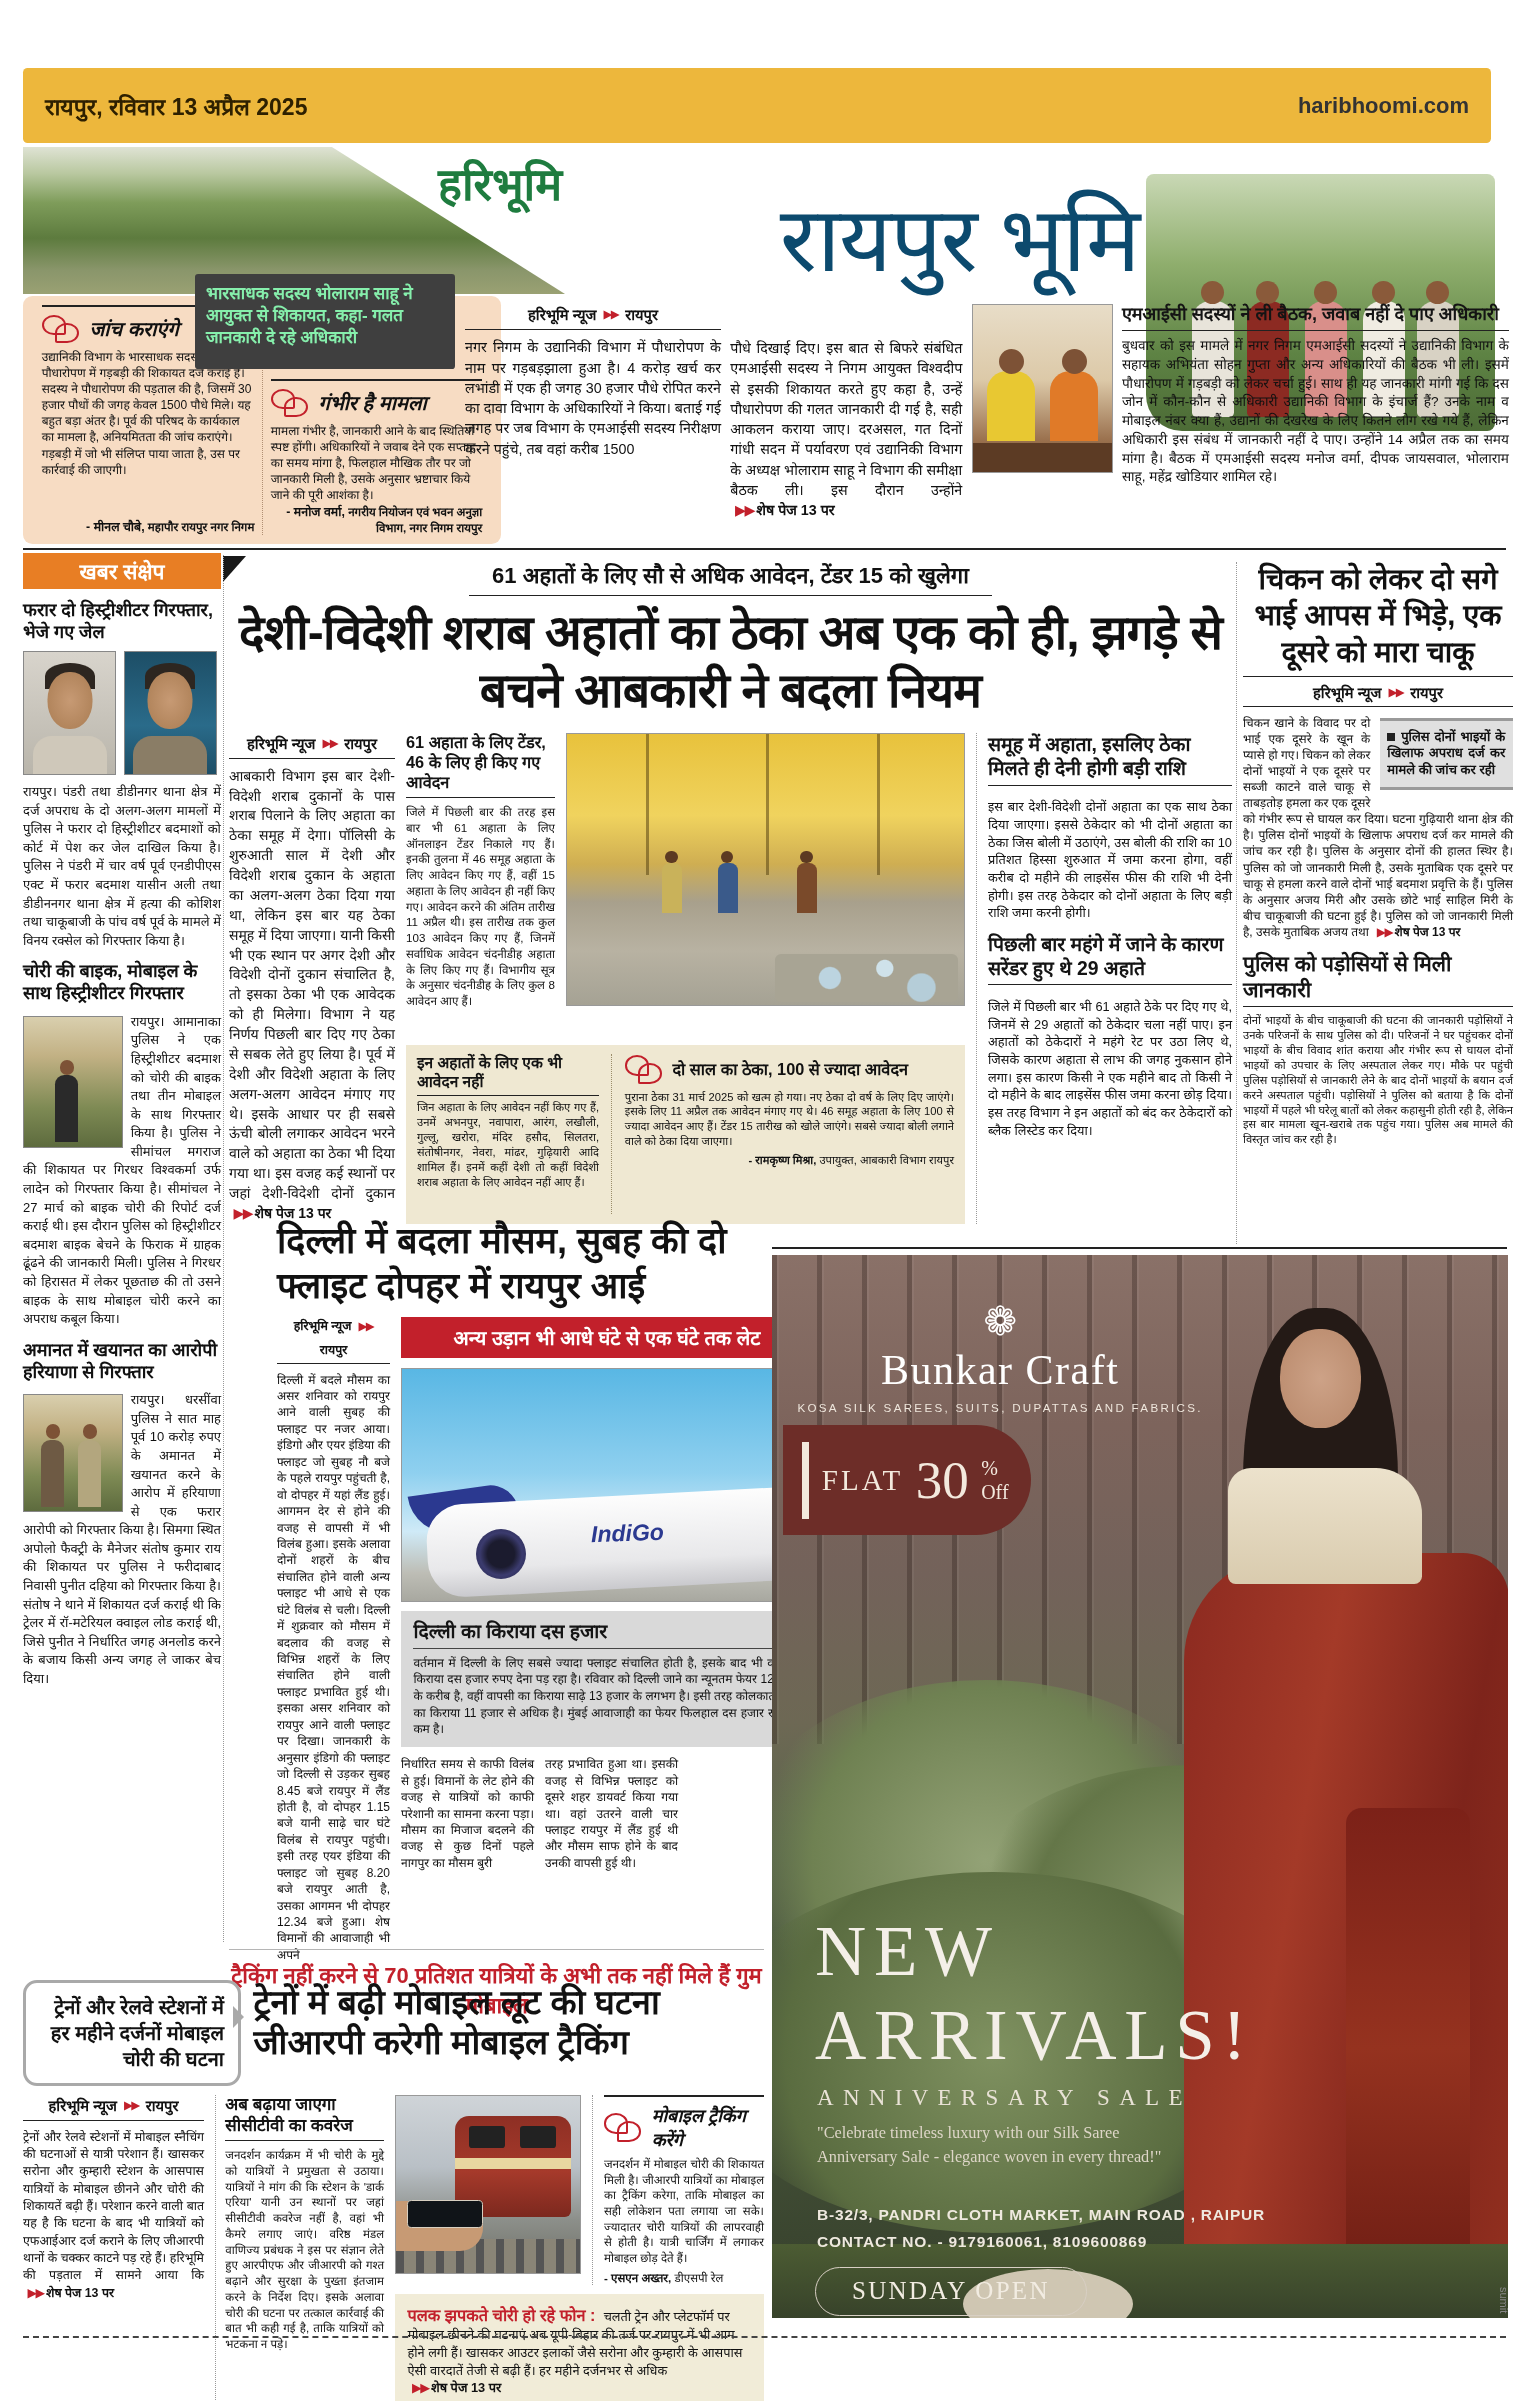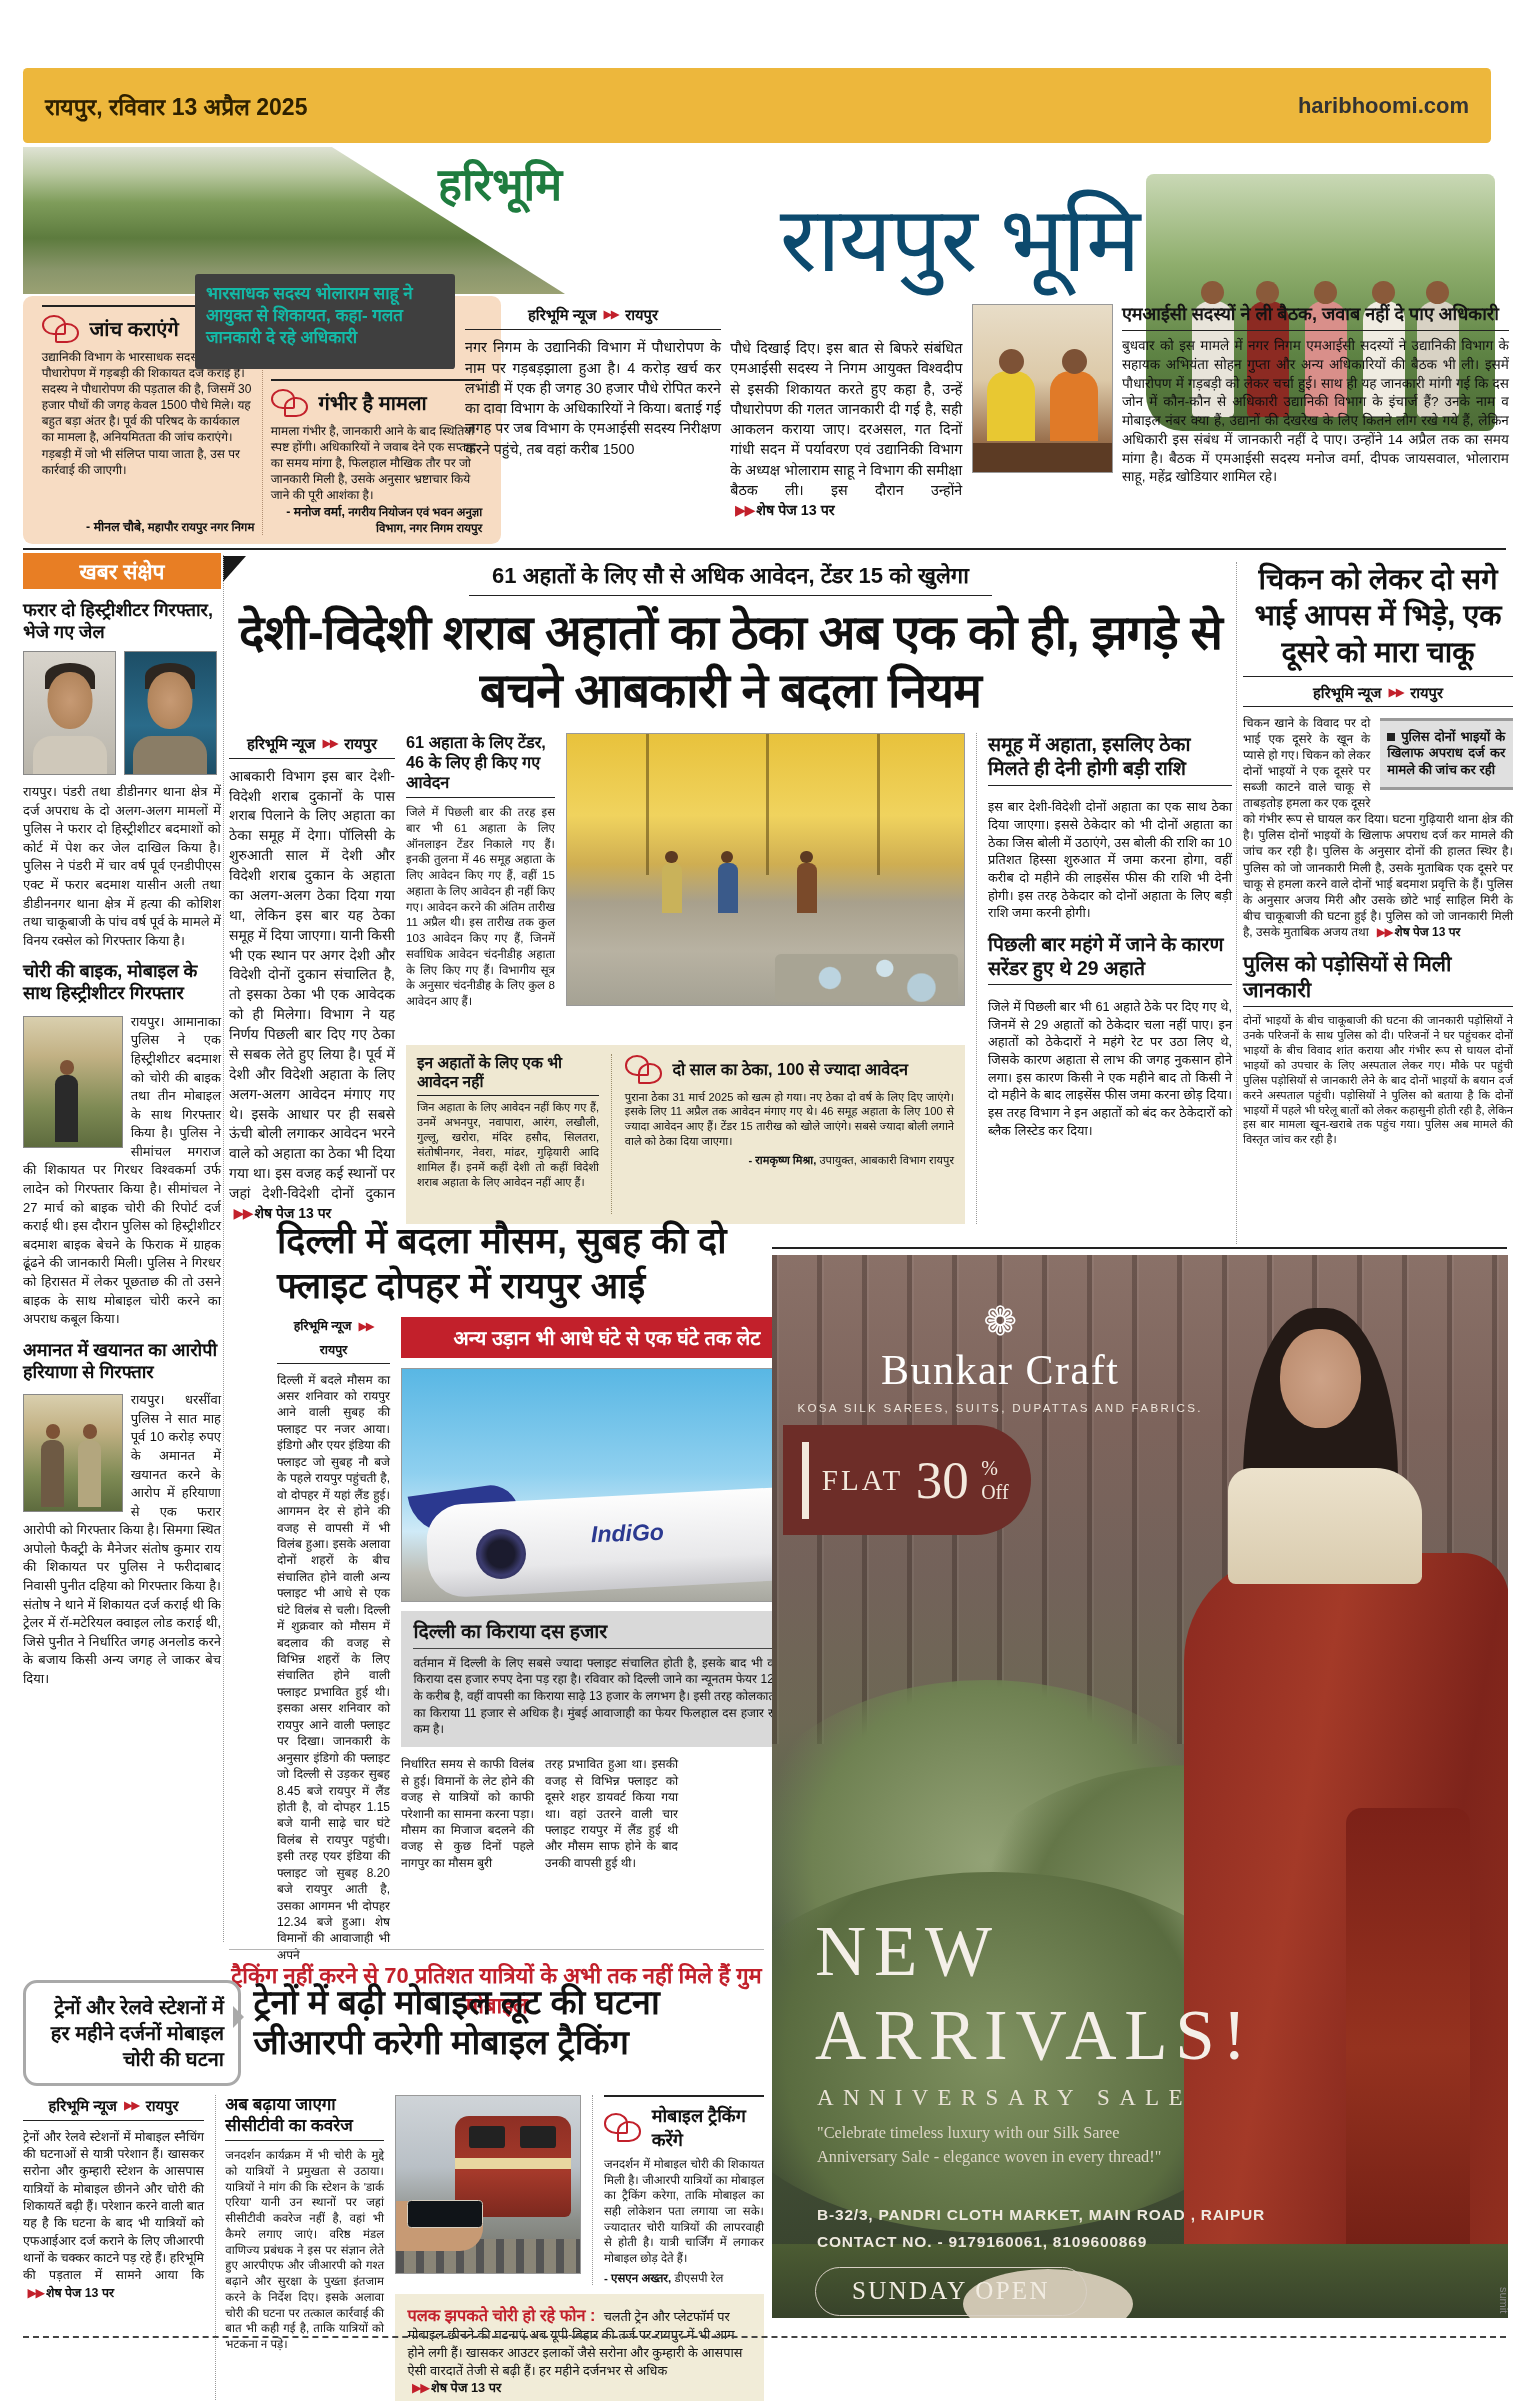--- a/index.html
+++ b/index.html
@@ -26,25 +26,25 @@
   .qicon i{position:absolute;width:20px;height:16.3px;border:2.7px solid #c2202b;background:#fff0;border-radius:55% 55% 10% 55%;}
   .qicon i:first-child{left:0;top:1.5px;}
   .qicon i:last-child{left:13px;top:9.3px;border-radius:55% 55% 55% 10%;}
   .subhead{font-weight:800;line-height:1.22;color:#141414;}
   
   #lead-left{left:23px;top:296px;width:478px;height:248px;background:#f7dcc3;border-radius:9.3px;box-sizing:border-box;padding:9.3px 11px;}
   .lq-cols{display:flex;height:100%;}
   .lq-col{width:50%;box-sizing:border-box;padding:0 7.7px;display:flex;flex-direction:column;}
   .lq-col+.lq-col{border-left:1.5px dotted #b08f74;}
   .lq-head{display:flex;align-items:center;gap:7.7px;margin-bottom:4.6px;border-top:2.3px solid #222;padding-top:6.2px;}
-  .lq-title{font-size:20px;font-weight:800;}
+  .lq-title{font-size:20px;font-weight:800;font-style:italic;}
   .lq-body{font-size:12px;line-height:1.34;}
   .lq-attrib{margin-top:auto;text-align:right;font-size:11.6px;line-height:1.3;font-weight:bold;}
   .lq-attrib b{font-size:12.4px;}
-  #lead-darkbox{left:195px;top:274px;width:260px;height:95px;background:#3f3f3f;color:#14b8a6;font-size:17px;font-weight:800;line-height:1.3;padding:8.5px 11px;box-sizing:border-box;border-radius:3.1px;}
+  #lead-darkbox{left:195px;top:274px;width:260px;height:95px;background:#3f3f3f;color:#86efac;font-size:17px;font-weight:800;line-height:1.3;padding:8.5px 11px;box-sizing:border-box;border-radius:3.1px;}
   #lead-main{left:465px;top:304px;width:1044px;}
   #lead-main h1{margin:0 0 11px;font-size:35px;line-height:1.15;font-weight:800;white-space:nowrap;}
   .lead-grid{display:flex;gap:9.3px;}
   .lead-c1{width:256px;flex:none;}
   .lead-c2{width:232px;flex:none;padding-top:34px;}
   .lead-body{font-size:14.3px;line-height:1.42;}
   .meeting-photo{width:139px;height:167px;flex:none;background:linear-gradient(180deg,#e8ddc8 0%,#dcc9a8 45%,#9c7350 80%,#6e4a30 100%);border:0.8px solid #999;position:relative;overflow:hidden;}
   .mtg-man{position:absolute;bottom:31px;width:48px;height:70px;border-radius:20px 20px 0 0;}
   .mtg-man .head{position:absolute;left:12.4px;top:-22px;width:25px;height:25px;border-radius:50%;background:#7d5236;}
   .mtg-table{position:absolute;bottom:0;width:100%;height:29px;background:#5c3b24;}

